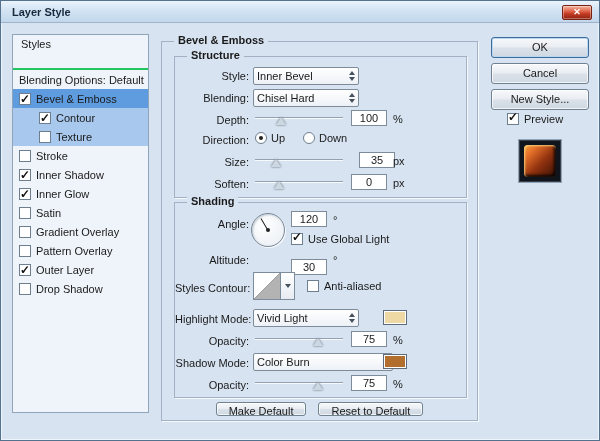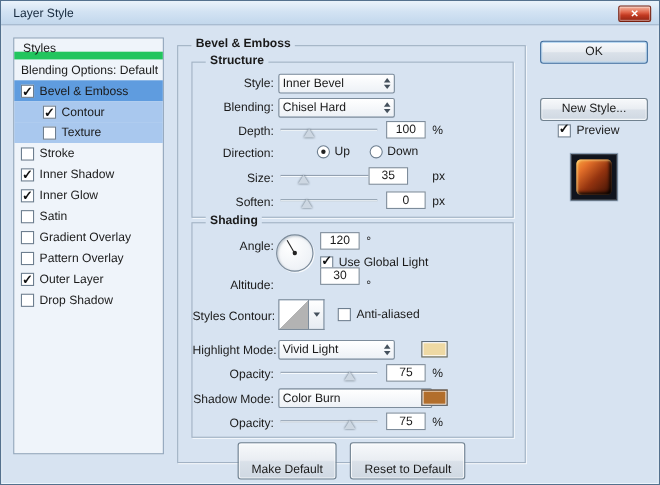--- a/index.html
+++ b/index.html
@@ -11,35 +11,35 @@
     font-family:"Liberation Sans",sans-serif;font-size:11px;color:#1a1a1a;
     overflow:hidden;
   }
   
   .titlebar{
     position:absolute;left:0;top:0;right:0;height:22px;
     background:linear-gradient(#eaf3fb,#d3e3f3 45%,#c2d7ec);
     border-bottom:1px solid #9fb4ca;
     display:flex;align-items:center;padding-left:11px;
   }
-  .title-text{color:#16293d;}
+  .title-text{color:#16293d;font-weight:bold;}
   .close-btn{
     position:absolute;top:4px;right:7px;width:30px;height:15px;
     background:linear-gradient(#f4b7a2,#e0654a 40%,#c23a22 60%,#8f2413);
     border:1px solid #79200f;border-radius:2px;
     color:#fff;font-size:9px;line-height:13px;text-align:center;font-weight:bold;
     box-shadow:inset 0 0 0 1px rgba(255,255,255,.35);
     cursor:default;
   }
   
   .styles-panel{
     position:absolute;left:11px;top:33px;width:137px;height:379px;
     background:#eff4fa;border:1px solid #90a4ba;
   }
-  .styles-header{height:19px;line-height:19px;padding-left:8px;border-bottom:7px solid #22c55e;}
+  .styles-header{height:35px;line-height:19px;padding-left:8px;border-bottom:2px solid #22c55e;}
   .style-row{height:19px;display:flex;align-items:center;gap:5px;padding-left:6px;white-space:nowrap;overflow:hidden;}
   .style-row.indent{padding-left:26px;}
   .style-row.sel-primary{background:#5f9cdf;}
   .style-row.sel-secondary{background:#a9c8ee;}
   .style-row .cb{
     flex:none;width:12px;height:12px;background:#fff;border:1px solid #6d7e8f;
     font-size:12px;line-height:10px;font-weight:bold;text-align:center;color:#111;
   }
   .flabel{position:absolute;left:0;width:74px;text-align:right;white-space:nowrap;}
   .combo{
@@ -97,21 +97,21 @@
   
   .btn{
     border:1px solid #70818f;border-radius:3px;text-align:center;
     background:linear-gradient(#f7f9fb,#e9edf2 48%,#dae1e9 52%,#cfd8e2);
     box-shadow:inset 0 0 0 1px rgba(255,255,255,.75);
     cursor:default;white-space:nowrap;
   }
   .side-btn{position:absolute;right:10px;width:98px;height:21px;line-height:19px;}
   .side-btn.default{border-color:#3c6b9c;box-shadow:inset 0 0 0 1px #b8d8f2;}
   .footer-btns{position:absolute;left:0;right:0;top:360px;display:flex;justify-content:center;gap:12px;}
-  .footer-btns .btn{height:14px;line-height:16px;padding:16px 12px;}
+  .footer-btns .btn{height:14px;line-height:16px;padding:0 12px;}
   
   .preview-thumb{
     position:absolute;left:518px;top:139px;width:42px;height:42px;
     background:#10141d;border:1px solid #3a3f48;box-shadow:0 0 0 1px #8fa3b8;
   }
   .preview-thumb .bevel{
     position:absolute;left:4px;top:4px;right:4px;bottom:4px;border-radius:4px;
     background:linear-gradient(135deg,#f9a43c 0%,#e4702a 22%,#93330f 55%,#381005 100%);
     box-shadow:inset 1px 1px 2px rgba(255,220,130,.85),inset -2px -2px 3px rgba(0,0,0,.9);
   }
@@ -207,34 +207,34 @@
 
       <div class="flabel" style="top:57px">Depth:</div>
       <div class="slider" style="left:80px;top:55px;">
         <div class="track"></div>
         <div class="thumb" style="left:30%;"></div>
       </div>
       <div class="num" style="left:176px;top:53px;">100</div>
       <div class="unit" style="left:218px;top:56px;">%</div>
 
       <div class="flabel" style="top:77px">Direction:</div>
-      <div class="radio-group" style="left:80px;top:75px;margin-left:33px;">
+      <div class="radio-group" style="left:80px;top:75px;">
         <span class="radio checked"></span>
         <span>Up</span>
         <span style="width:10px"></span>
         <span class="radio"></span>
         <span>Down</span>
       </div>
 
       <div class="flabel" style="top:99px">Size:</div>
       <div class="slider" style="left:80px;top:97px;">
         <div class="track"></div>
         <div class="thumb" style="left:24%;"></div>
       </div>
-      <div class="num" style="left:160px;top:95px;">35</div>
+      <div class="num" style="left:184px;top:95px;">35</div>
       <div class="unit" style="left:218px;top:98px;">px</div>
 
       <div class="flabel" style="top:121px">Soften:</div>
       <div class="slider" style="left:80px;top:119px;">
         <div class="track"></div>
         <div class="thumb" style="left:27%;"></div>
       </div>
       <div class="num" style="left:176px;top:117px;">0</div>
       <div class="unit" style="left:218px;top:120px;">px</div>
     </div>
@@ -251,21 +251,21 @@
       <div class="unit" style="left:158px;top:11px;">°</div>
 
       <div class="cb-group" style="left:116px;top:30px;">
         <span class="checkbox">
             <span class="mark">✓</span>
           </span>
         <span>Use Global Light</span>
       </div>
 
       <div class="flabel" style="top:51px">Altitude:</div>
-      <div class="num" style="left:116px;top:40px;">30</div>
+      <div class="num" style="left:116px;top:56px;">30</div>
       <div class="unit" style="left:158px;top:51px;">°</div>
 
       <div class="flabel" style="top:79px">Styles Contour:</div>
       <div class="contour-thumb" style="left:78px;top:69px;"></div>
       <div class="contour-arrow" style="left:106px;top:69px;">
         <span class="tri-down"></span>
       </div>
       <div class="cb-group" style="left:132px;top:77px;">
         <span class="checkbox"></span>
         <span>Anti-aliased</span>
@@ -308,20 +308,21 @@
       <div class="unit" style="left:218px;top:175px;">%</div>
     </div>
 
     <div class="footer-btns">
       <div class="btn">Make Default</div>
       <div class="btn">Reset to Default</div>
     </div>
   </div>
 
   <div class="btn side-btn default" style="top:36px;">OK</div>
+  <div class="btn side-btn" style="top:62px;">Cancel</div>
   <div class="btn side-btn" style="top:88px;">New Style...</div>
 
   <div class="cb-group" style="left:506px;top:112px;">
     <span class="checkbox">
         <span class="mark">✓</span>
       </span>
     <span>Preview</span>
   </div>
 
   <div class="preview-thumb">

